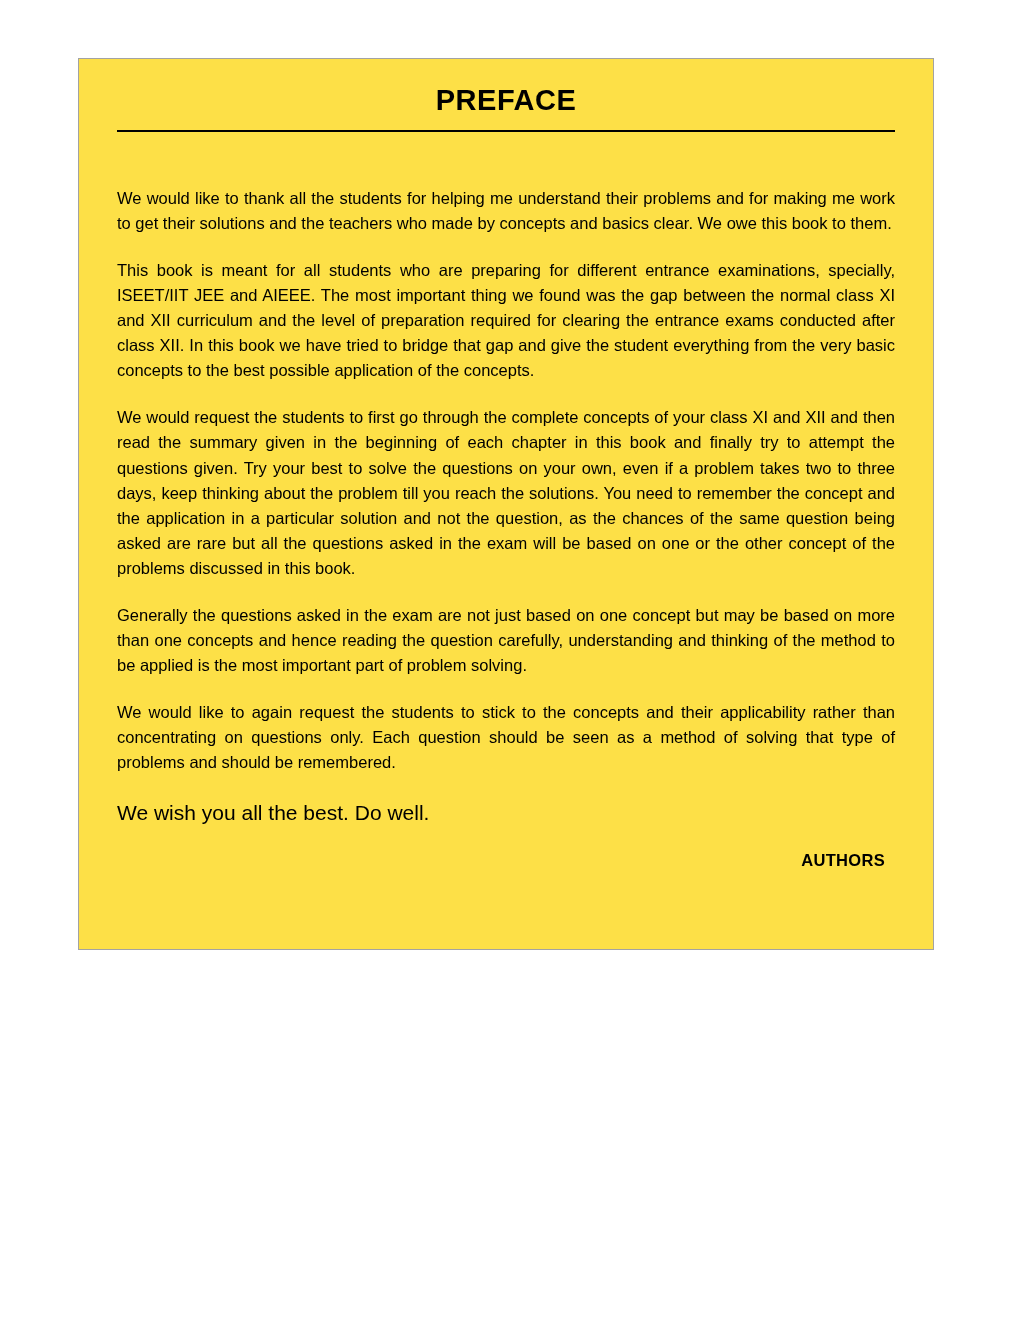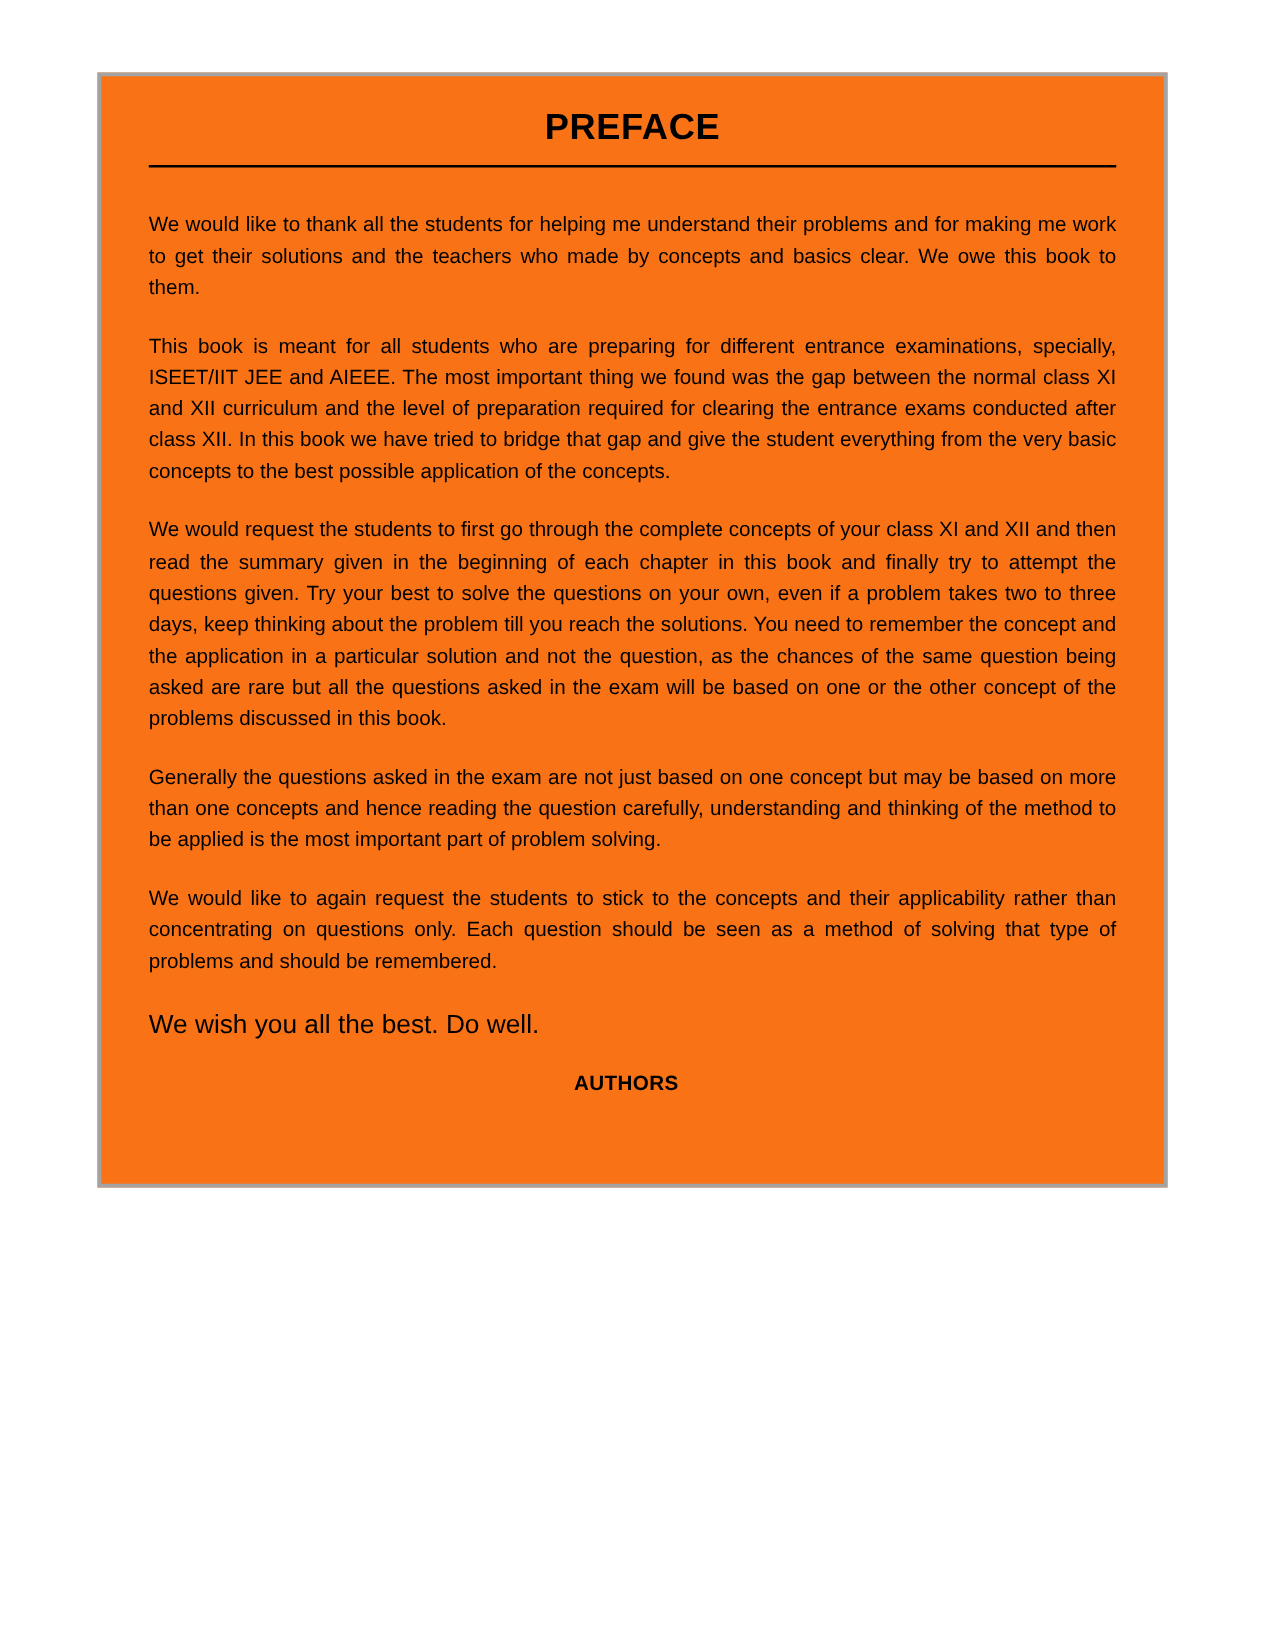--- a/index.html
+++ b/index.html
@@ -12,62 +12,62 @@
     height: 1320px;
     font-family: "Liberation Sans", sans-serif;
     color: #000000;
   }
   .page {
     position: absolute;
     left: 78px;
     top: 58px;
     width: 856px;
     height: 892px;
-    border: 3px solid #a3a3a3;
+    border: 1px solid #a3a3a3;
     box-sizing: border-box;
-    background: #f97316;
+    background: #fde047;
   }
   .page-inner {
     padding: 18px 38px 0 38px;
   }
   .title {
     text-align: center;
     font-size: 29px;
     font-weight: bold;
     letter-spacing: 0.5px;
     margin: 6px 0 0 0;
     line-height: 1.2;
   }
   .title-rule {
     border: none;
     border-top: 2px solid #000000;
     margin: 12px 0 0 0;
   }
   .body-text {
-    margin-top: 34px;
+    margin-top: 54px;
   }
   p.para {
     font-size: 16.5px;
     line-height: 1.52;
     text-align: justify;
     text-justify: inter-word;
     margin: 0 0 22px 0;
     -webkit-hyphens: none;
     hyphens: none;
   }
   p.signoff {
     font-size: 21px;
     line-height: 1.52;
     text-align: left;
     margin: 0 0 22px 0;
   }
   p.authors {
     font-size: 16.5px;
     font-weight: bold;
-    text-align: center;
+    text-align: right;
     margin: 6px 10px 0 0;
     letter-spacing: 0.3px;
   }
 </style>
 </head>
 <body>
 
 <div class="page">
   <div class="page-inner">
 

